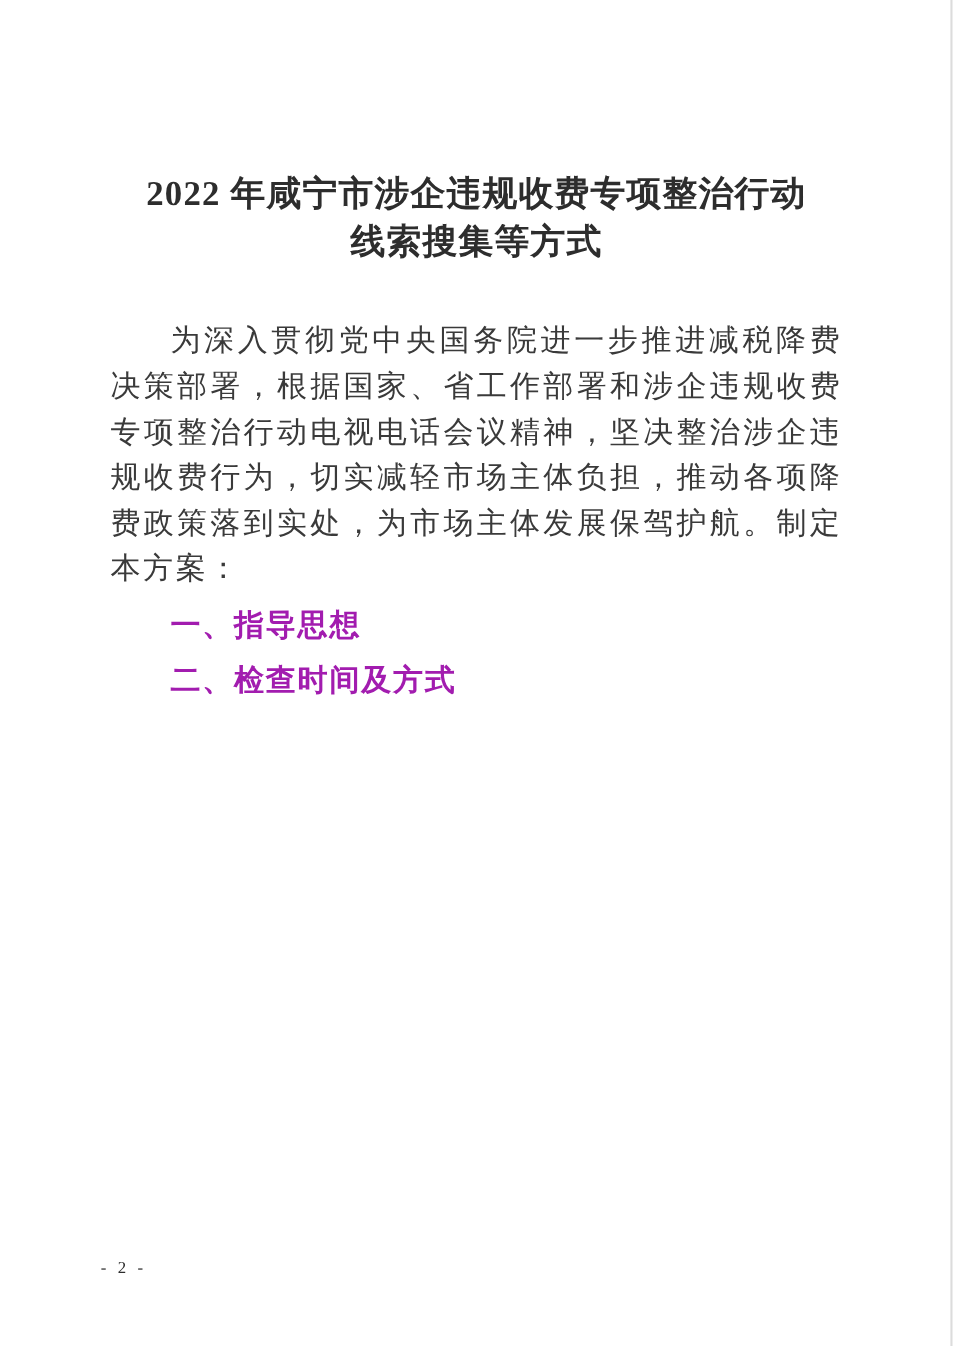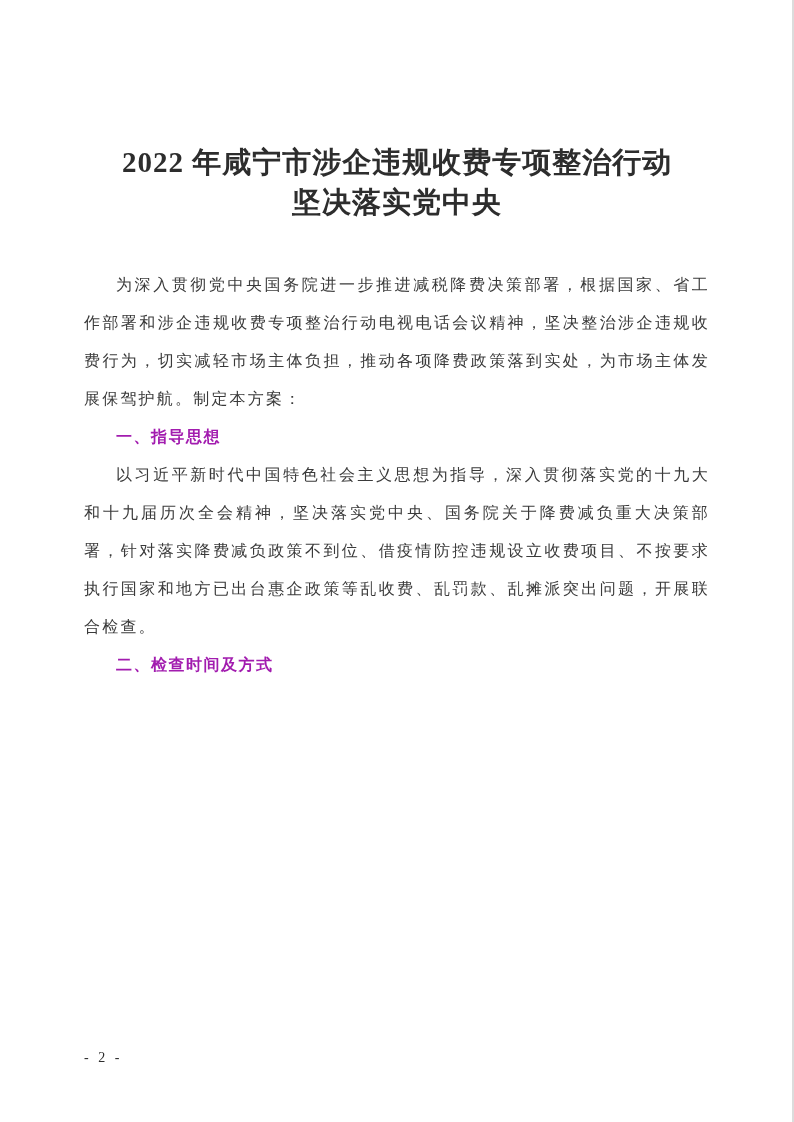--- a/index.html
+++ b/index.html
@@ -31,22 +31,22 @@
     font-weight: bold;
     font-size: 29px;
     line-height: 40px;
     letter-spacing: 1px;
     color: #2d2d2d;
   }
   .doc-body {
     margin: 44px 84px 0;
   }
   .doc-body p {
-    margin: 0;
-    font-size: 16px;
+    margin: 8px;
+    font-size: 25px;
     line-height: 38px;
     letter-spacing: 2.2px;
     text-align: justify;
     text-indent: 2em;
     color: #3a3a3a;
   }
   .doc-body p.section-heading {
     font-family: "Liberation Sans", sans-serif;
     font-weight: bold;
     letter-spacing: 1.5px;
@@ -63,24 +63,23 @@
   }
 </style>
 </head>
 <body>
 
 <div class="page">
   <div class="scan-edge"></div>
 
   <div class="doc-title">
     <div>2022 年咸宁市涉企违规收费专项整治行动</div>
-    <div>坚决落实党中央</div>
+    <div>线索搜集等方式</div>
   </div>
 
   <div class="doc-body">
     <p>为深入贯彻党中央国务院进一步推进减税降费决策部署，根据国家、省工作部署和涉企违规收费专项整治行动电视电话会议精神，坚决整治涉企违规收费行为，切实减轻市场主体负担，推动各项降费政策落到实处，为市场主体发展保驾护航。制定本方案：</p>
     <p class="section-heading">一、指导思想</p>
-    <p>以习近平新时代中国特色社会主义思想为指导，深入贯彻落实党的十九大和十九届历次全会精神，坚决落实党中央、国务院关于降费减负重大决策部署，针对落实降费减负政策不到位、借疫情防控违规设立收费项目、不按要求执行国家和地方已出台惠企政策等乱收费、乱罚款、乱摊派突出问题，开展联合检查。</p>
     <p class="section-heading">二、检查时间及方式</p>
   </div>
 
   <div class="page-number">- 2 -</div>
 </div>
 
 </body></html>

